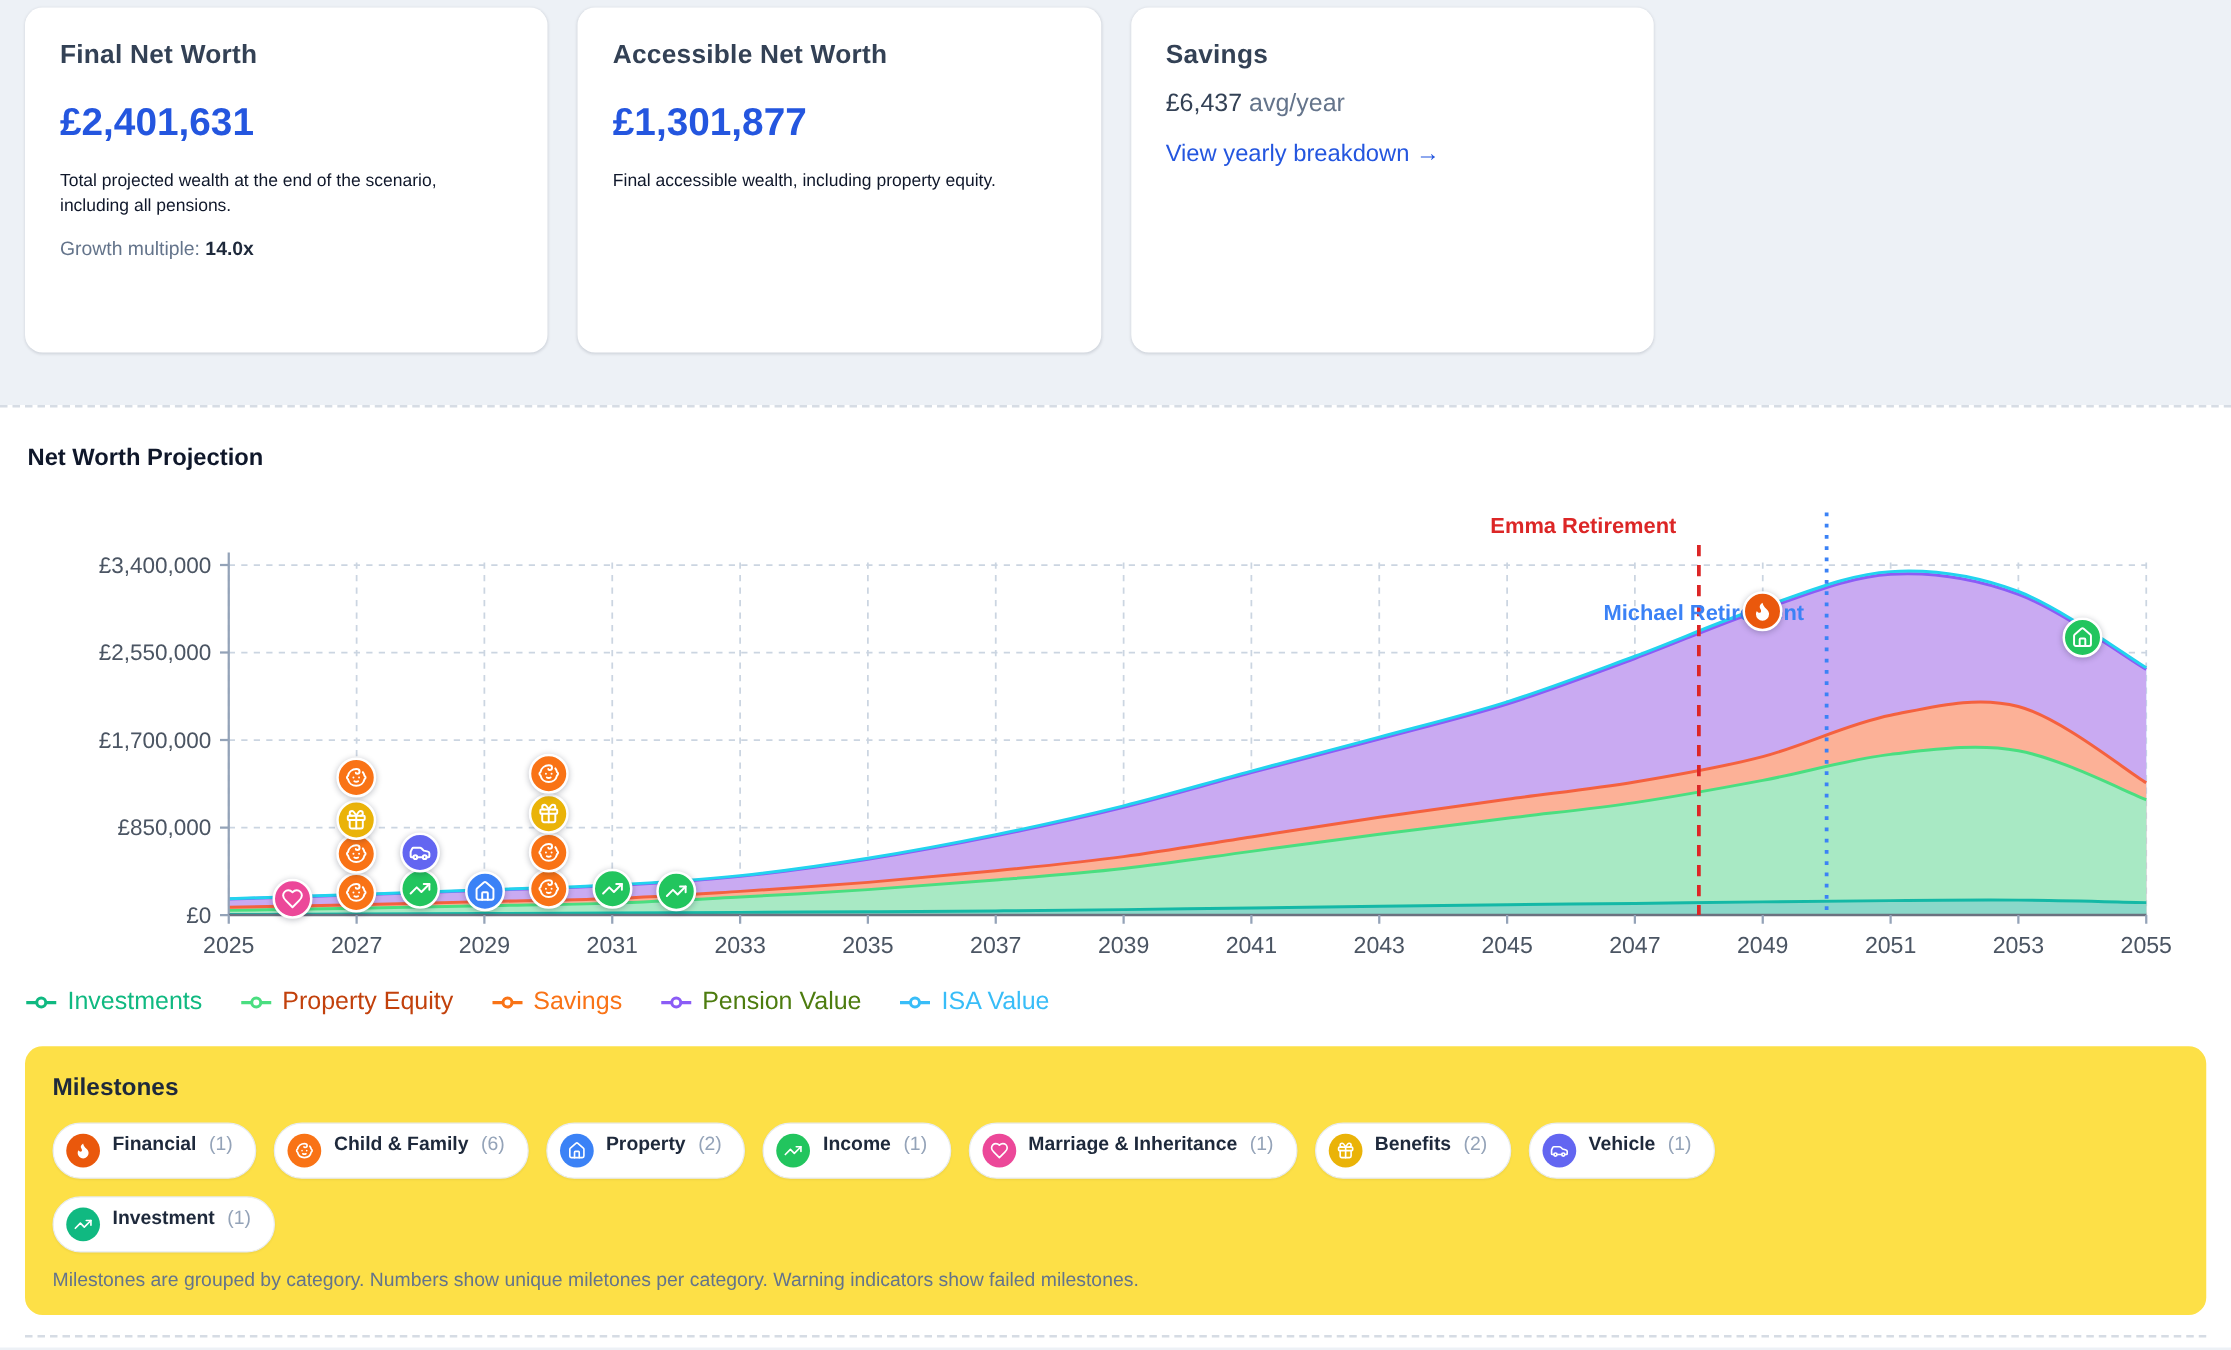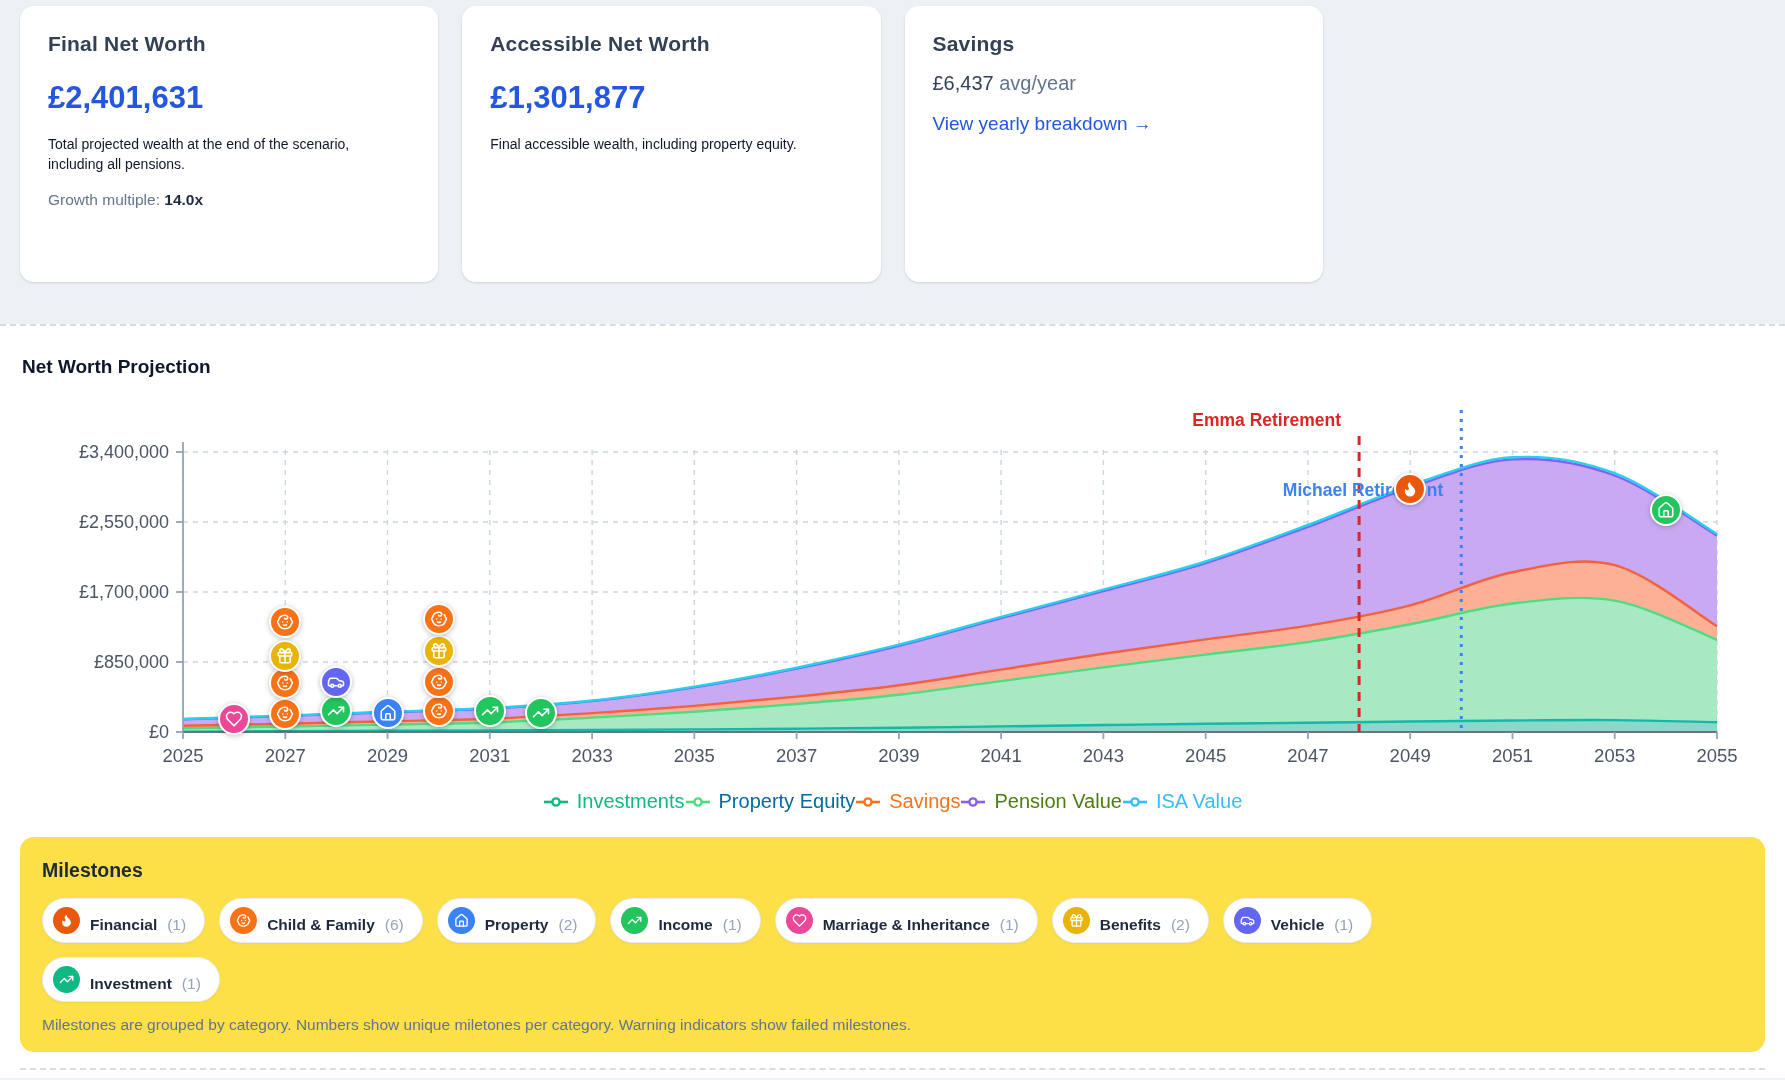--- a/index.html
+++ b/index.html
@@ -50,34 +50,34 @@
   .section-title{ font-size:19px; font-weight:700; color:#0f172a; margin:4px 0 14px 2px; }
   .chart-wrap{ position:relative; width:1745px; height:382px; }
   .chart-wrap svg{ display:block; }
   .milestone-badge{
     position:absolute; width:32px; height:32px; border-radius:50%;
     border:2.5px solid #ffffff; box-shadow:0 1px 5px rgba(15,23,42,.28);
     display:flex; align-items:center; justify-content:center; cursor:pointer;
   }
   .milestone-badge svg{ width:18px; height:18px; }
   .legend-row{
-    display:flex; justify-content:center; align-items:center; 
+    display:flex; justify-content:flex-start; align-items:center; gap:30px;
     padding:16px 0 10px 0;
   }
   .legend-item{ display:flex; align-items:center; gap:8px; font-size:20px; cursor:pointer; }
 
   
   .milestones-panel{
     margin-top:14px; background:#fde047; border-radius:14px;
     padding:22px 22px 18px 22px;
   }
   .panel-title{ font-size:19.5px; font-weight:700; color:#1e293b; margin-bottom:16px; }
   .chips-row{ display:flex; flex-wrap:wrap; gap:14px; margin-bottom:14px; }
   .chip{
-    display:inline-flex; align-items:flex-end; gap:10px;
+    display:inline-flex; align-items:flex-start; gap:10px;
     background:#ffffff; border:1px solid #e8ecf1; border-radius:999px;
     padding:8px 18px 8px 10px; box-shadow:0 1px 2px rgba(15,23,42,.06);
     cursor:pointer;
   }
   .chip-badge{
     width:27px; height:27px; border-radius:50%;
     display:flex; align-items:center; justify-content:center;
   }
   .chip-badge svg{ width:15px; height:15px; }
   .chip-label{ font-size:15.5px; font-weight:700; color:#1e293b; }
@@ -316,21 +316,21 @@
     </div>
 
   <div class="legend-row" id="legend-row">
       <div class="legend-item" style="color: rgb(16, 185, 129);">
         <svg width="26" height="12" viewBox="0 0 26 12">
           <line x1="1" y1="6" x2="25" y2="6" stroke="#10b981" stroke-width="2.6"></line>
           <circle cx="13" cy="6" r="3.6" fill="#fff" stroke="#10b981" stroke-width="2.4"></circle>
         </svg>
         <span>Investments</span>
       </div>
-      <div class="legend-item" style="color: #0369a1;">
+      <div class="legend-item" style="color: #c2410c;">
         <svg width="26" height="12" viewBox="0 0 26 12">
           <line x1="1" y1="6" x2="25" y2="6" stroke="#4ade80" stroke-width="2.6"></line>
           <circle cx="13" cy="6" r="3.6" fill="#fff" stroke="#4ade80" stroke-width="2.4"></circle>
         </svg>
         <span>Property Equity</span>
       </div>
       <div class="legend-item" style="color: rgb(249, 115, 22);">
         <svg width="26" height="12" viewBox="0 0 26 12">
           <line x1="1" y1="6" x2="25" y2="6" stroke="#f97316" stroke-width="2.6"></line>
           <circle cx="13" cy="6" r="3.6" fill="#fff" stroke="#f97316" stroke-width="2.4"></circle>

